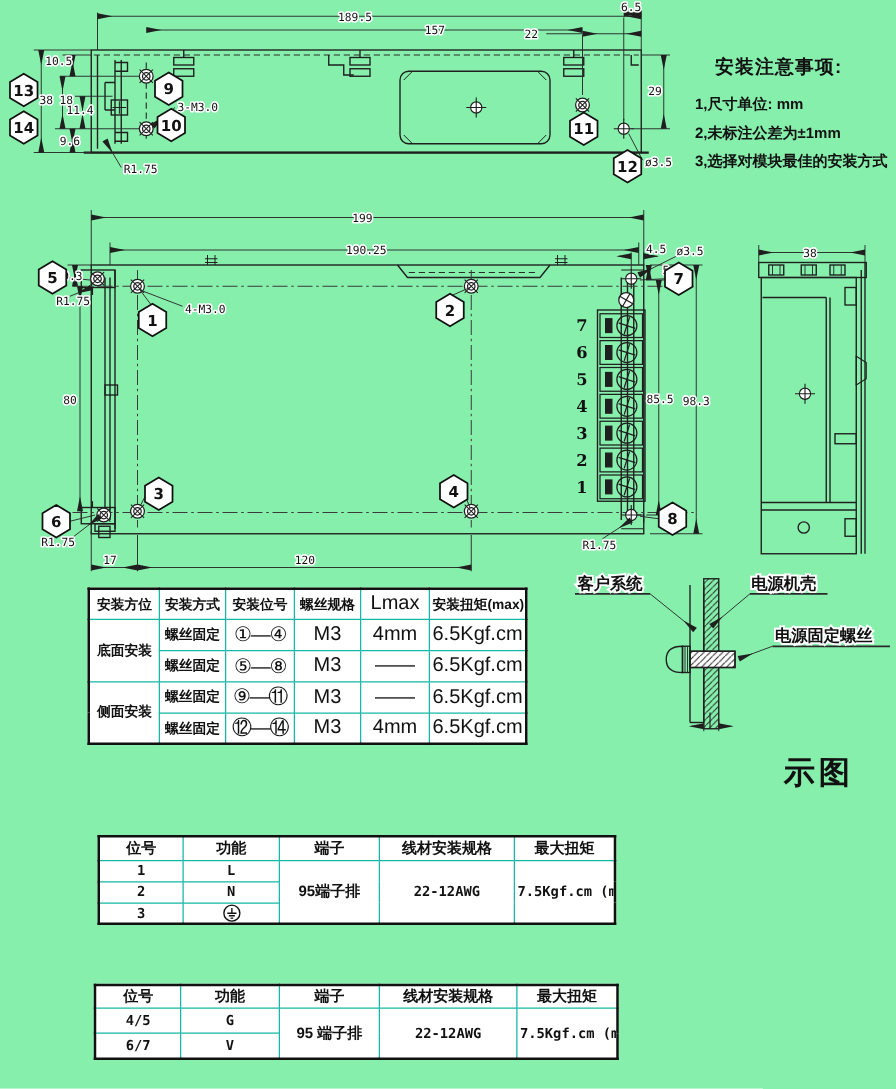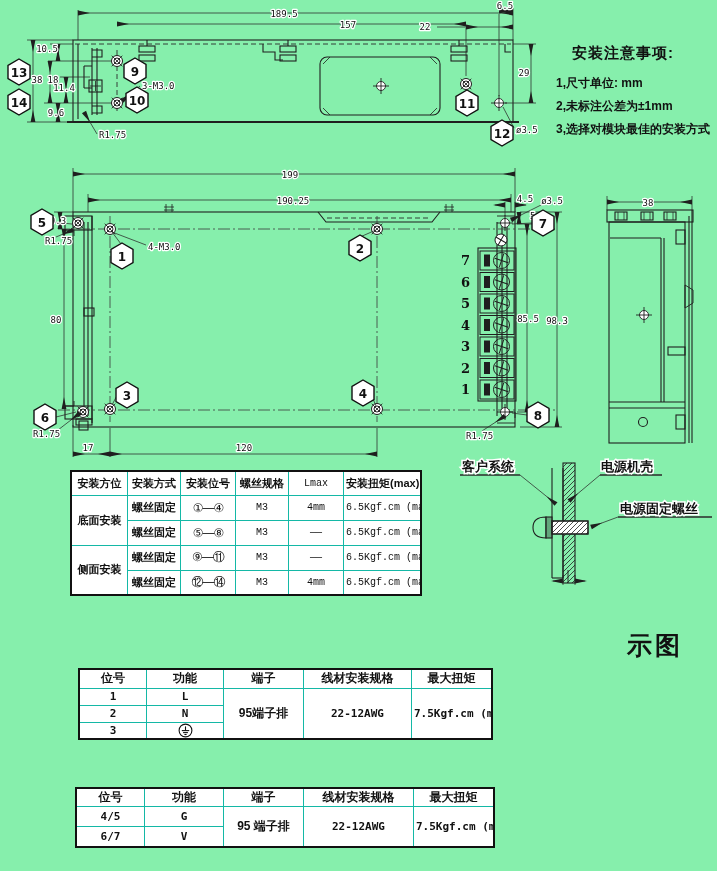--- a/index.html
+++ b/index.html
@@ -21,29 +21,29 @@
   .notes{position:absolute;width:165px;}
   .notes-title{font-weight:bold;font-size:15px;padding-left:16px;margin-bottom:9px;letter-spacing:1px;}
   .note-item{font-weight:bold;font-size:12px;line-height:23px;white-space:nowrap;}
   
   table.tbl{position:absolute;border-collapse:collapse;table-layout:fixed;background:#fff;}
   table.tbl th,table.tbl td{border:1px solid #14b8a6;text-align:center;vertical-align:middle;
       padding:0 2px;overflow:hidden;white-space:nowrap;}
   table.tbl{border:2px solid #111;}
   table.mount th{font-size:11px;font-weight:bold;}
   table.mount td{font-size:11px;font-weight:bold;}
-  table.mount .lat{font-family:Liberation Mono, monospace;font-size:10px;font-weight:normal;}
-  table.mount .loc{font-size:12px;font-weight:normal;letter-spacing:-1px;}
+  table.mount .lat{font-family:Liberation Sans, sans-serif;font-size:16px;font-weight:normal;}
+  table.mount .loc{font-size:16px;font-weight:normal;letter-spacing:-1px;}
   table.io th{font-size:12px;font-weight:bold;}
   table.io td{font-size:12px;font-weight:bold;}
   table.io .lat{font-family:"DejaVu Sans Mono",monospace;font-size:11px;font-weight:bold;}
   .noteline{position:absolute;font-weight:bold;font-size:13px;white-space:nowrap;}
   .noteline .ul{text-decoration:underline;font-family:"DejaVu Sans Mono",monospace;}
   .secheading{position:absolute;font-weight:bold;font-size:13px;white-space:nowrap;}
-  .bigcaption{position:absolute;font-weight:bold;font-size:25px;letter-spacing:3px;margin-top:28px;}
+  .bigcaption{position:absolute;font-weight:bold;font-size:25px;letter-spacing:3px;}
   .gnd{display:inline-block;vertical-align:middle;}
 </style>
 </head>
 <body>
 
 <div class="page">
 
 <svg width="0" height="0" class="abs">
   <defs>
     <marker id="ar" markerWidth="13" markerHeight="6" refX="12.5" refY="3" orient="auto-start-reverse" markerUnits="userSpaceOnUse">

